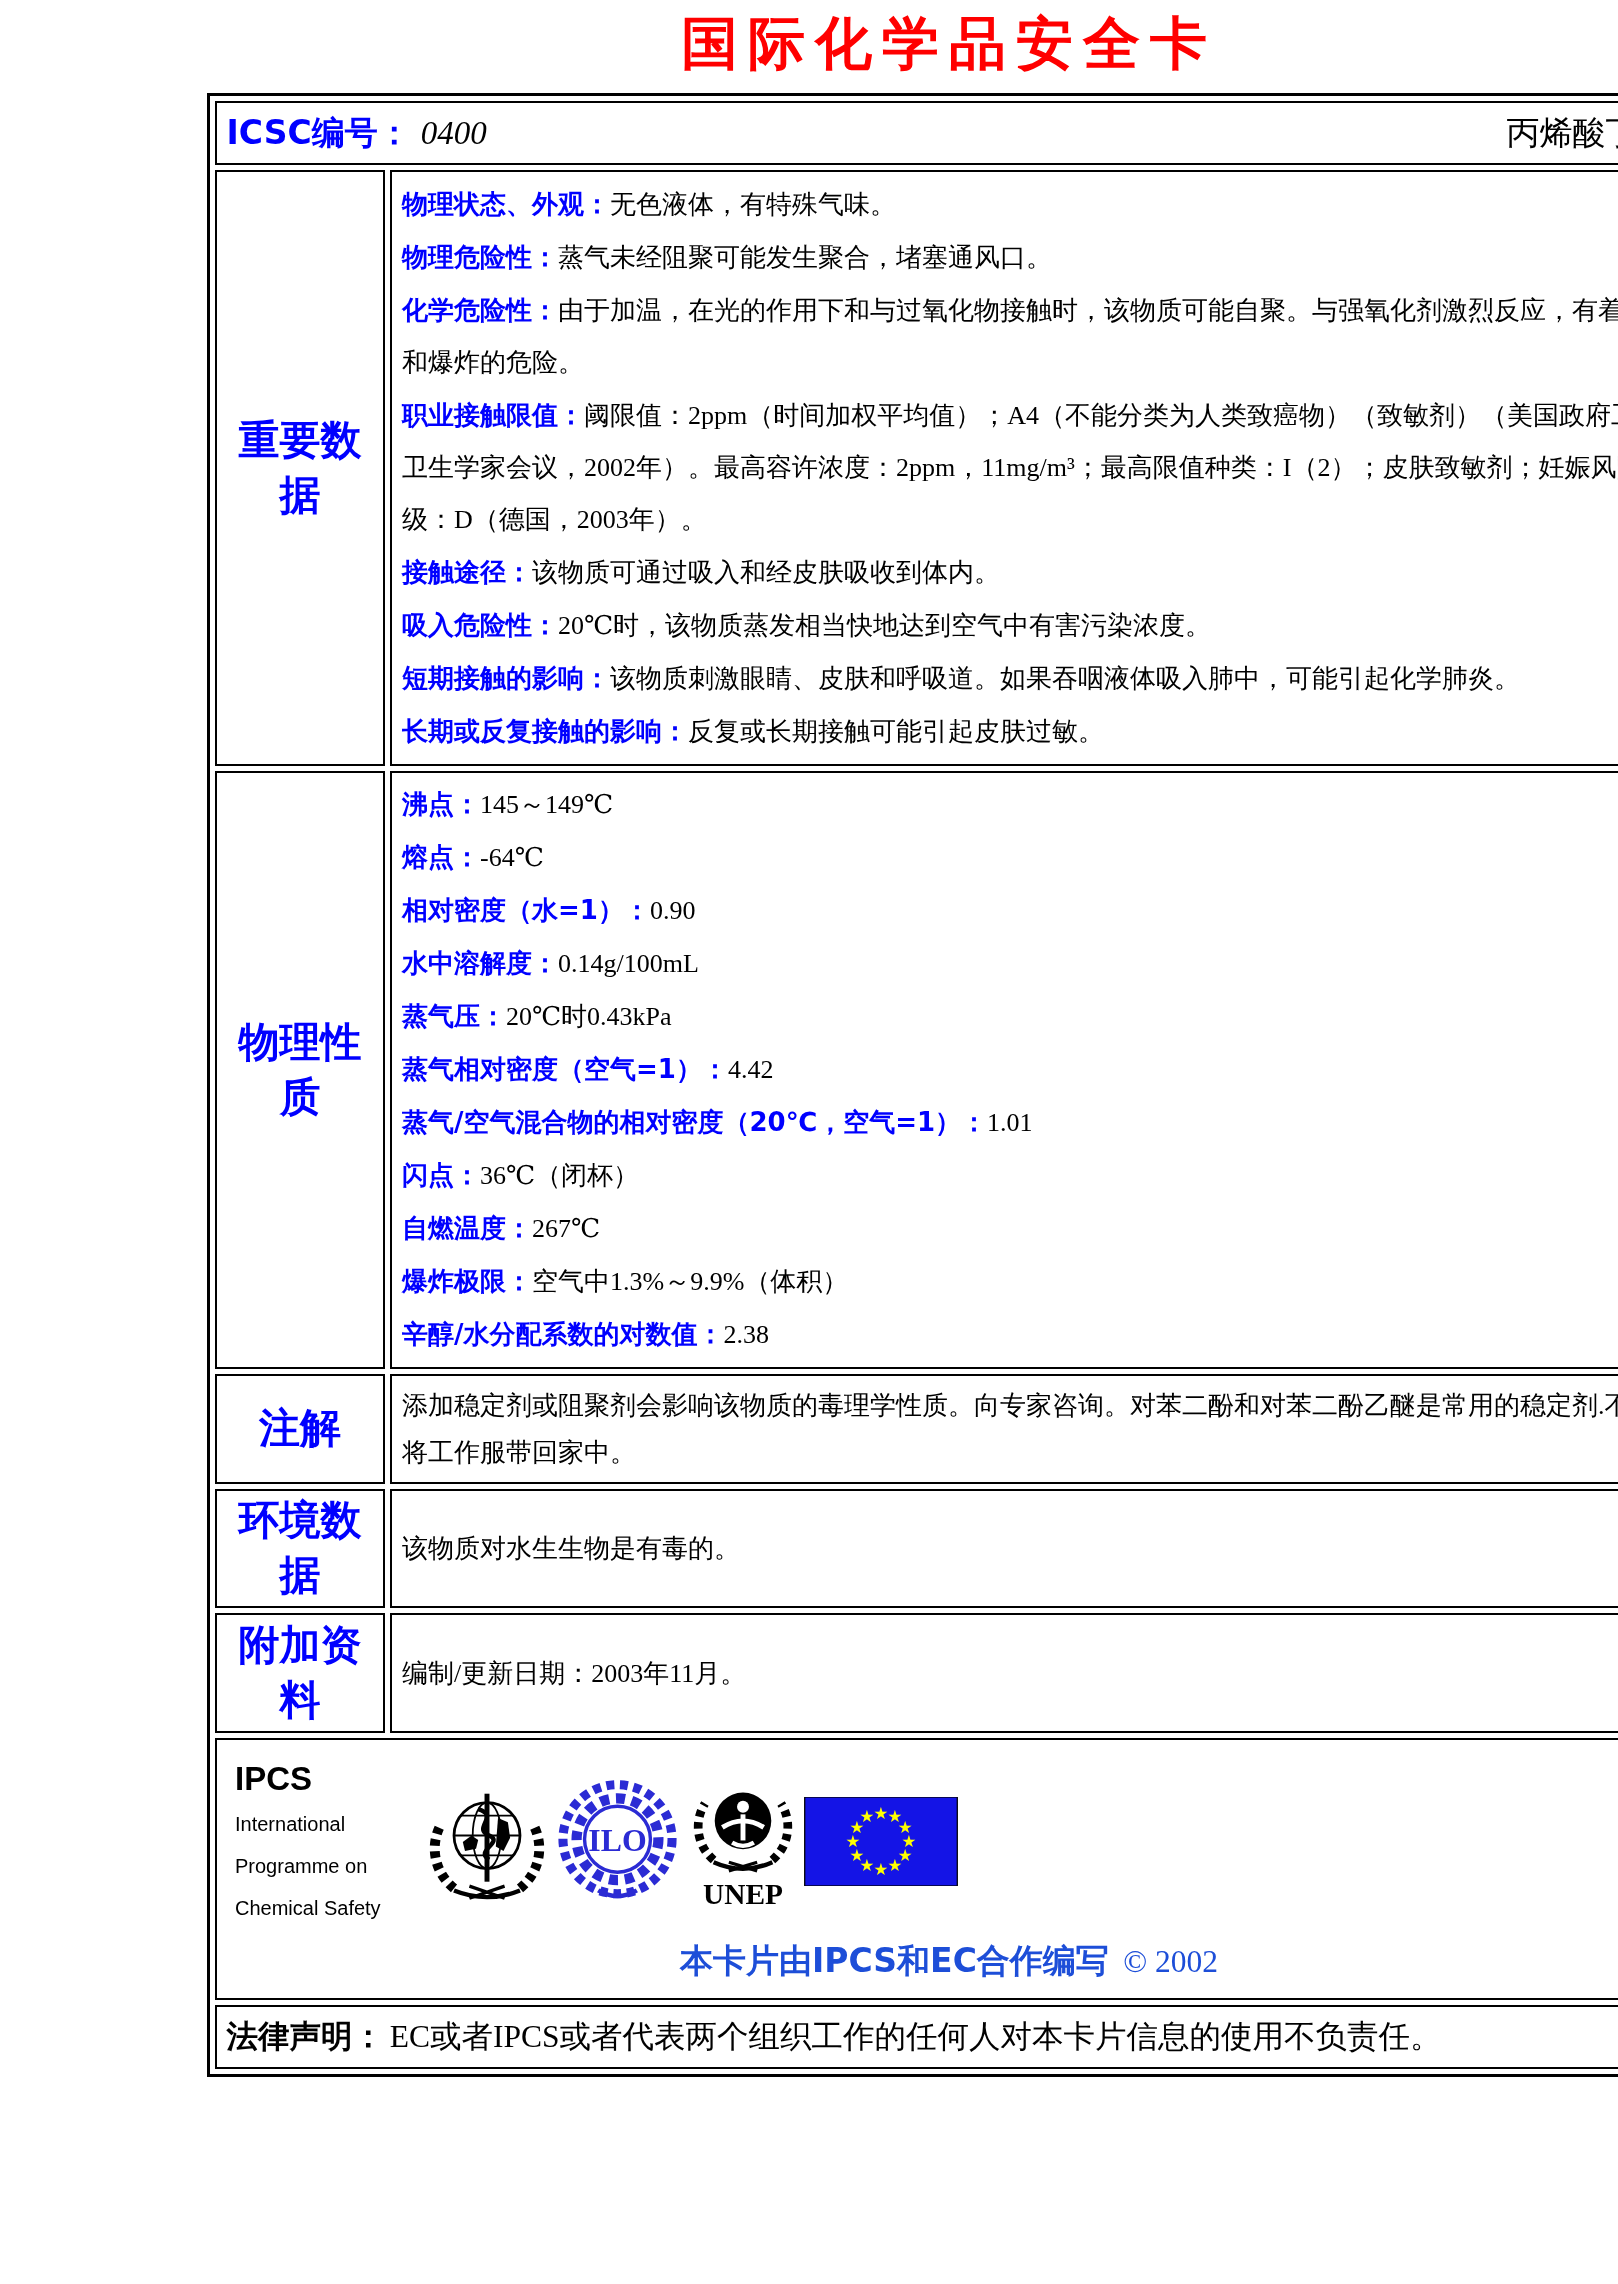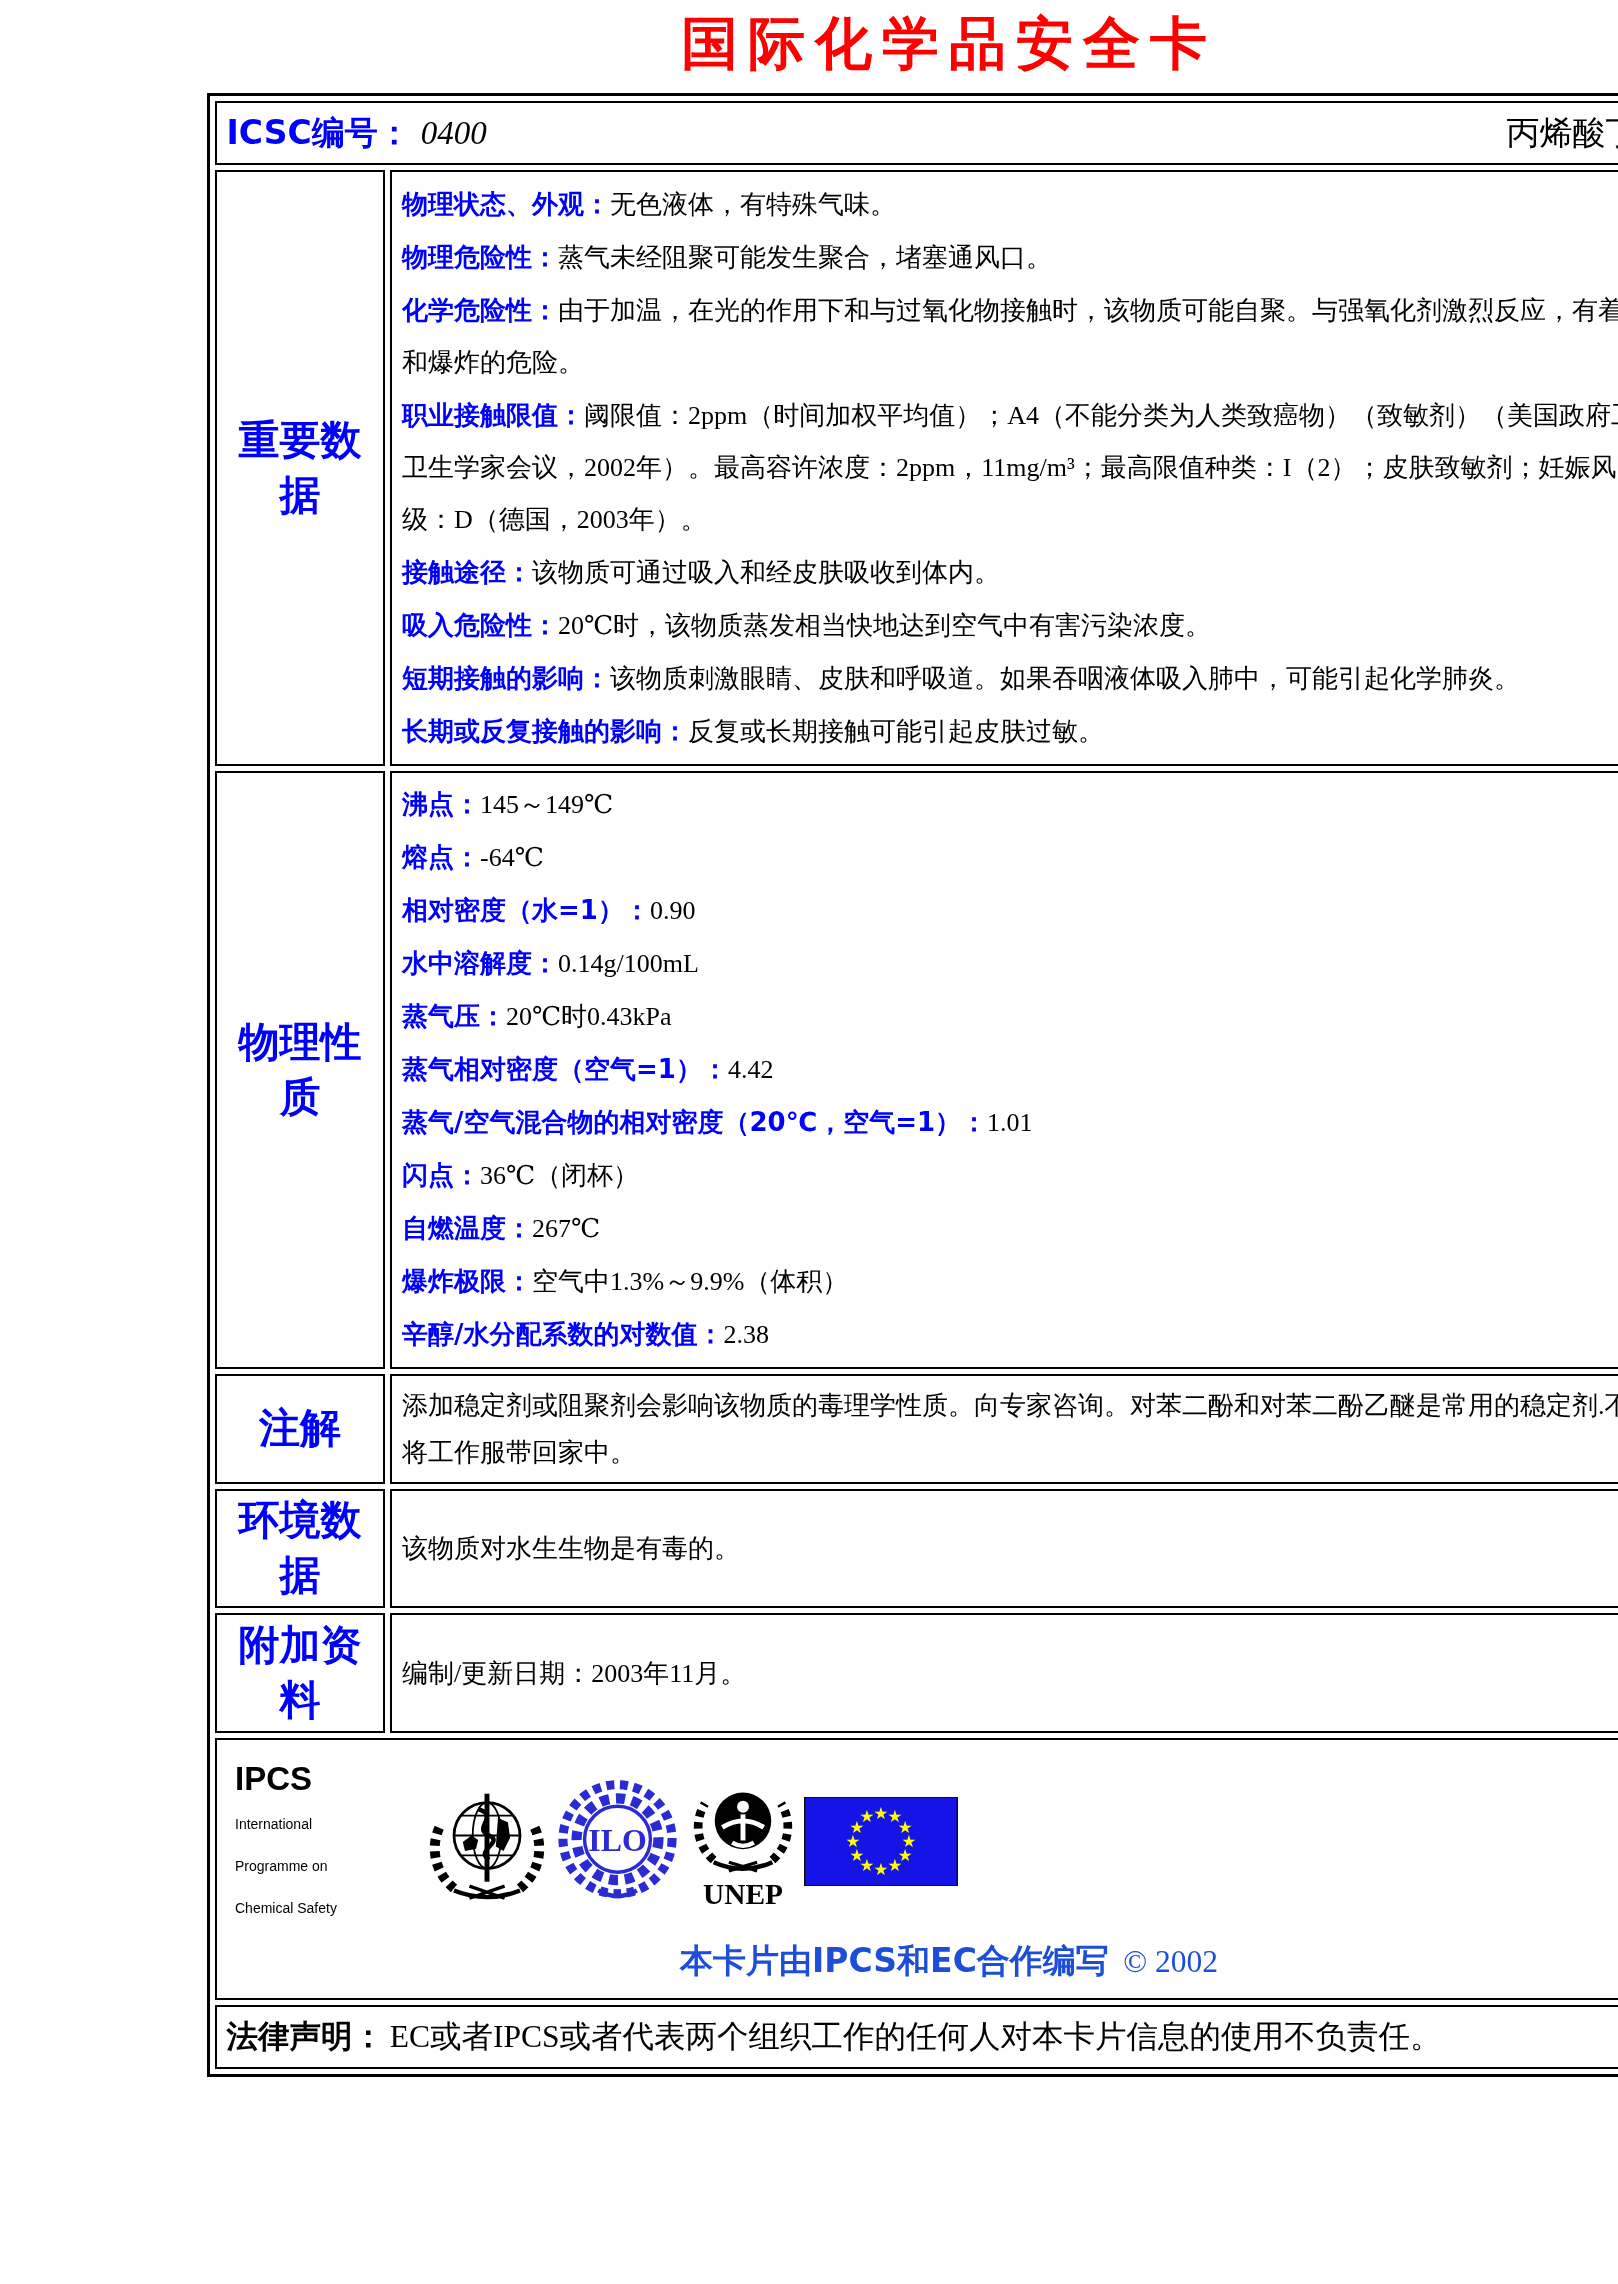--- a/index.html
+++ b/index.html
@@ -88,21 +88,21 @@
     display: flex;
     align-items: center;
     padding-right: 93px;
   }
   .ipcs-block {
     font-family: "Liberation Sans", "DejaVu Sans", sans-serif;
     color: #000000;
     width: 186px;
   }
   .ipcs-acro { font-size: 33px; font-weight: bold; margin-bottom: 8.6px; line-height: 36px; }
-  .ipcs-line { font-size: 14px; line-height: 29px; margin-top: 13px; }
+  .ipcs-line { font-size: 20px; line-height: 29px; margin-top: 13px; }
   .caption-row {
     text-align: center;
     margin-top: 15.7px;
     font-size: 33px;
     color: #1d4ed8;
   }
   .caption-main {
     font-weight: bold;
     font-family: "DejaVu Sans", "Liberation Sans", sans-serif;
   }

